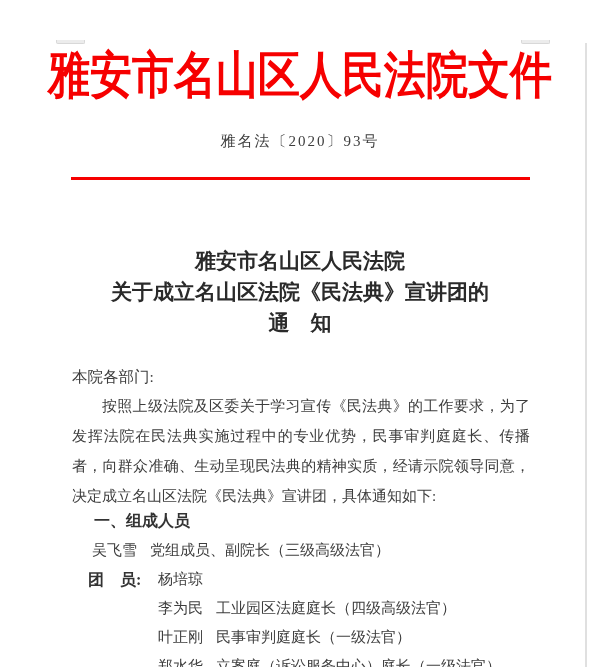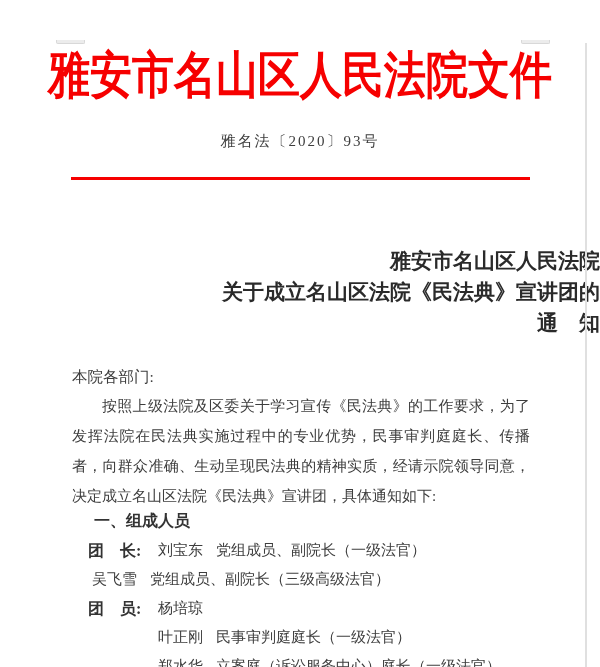--- a/index.html
+++ b/index.html
@@ -39,21 +39,21 @@
     color: var(--text_color, #3d3d3d);
   }
 
   .red-rule {
     position: absolute; top: 137px; left: 71px; width: 459px; height: 3px;
     background: var(--accent_red, #f60000);
   }
 
   .notice-title {
     position: absolute; top: 206px; left: 0; width: 600px;
-    text-align: right; font-size: 21px; font-weight: bold;
+    text-align: center; font-size: 21px; font-weight: bold;
     line-height: 31px; color: var(--title_color, #2a2a2a);
   }
 
   .salutation {
     position: absolute; top: 324px; left: 72px;
     font-size: 15.5px; line-height: 26px; text-align: right;
   }
 
   .paragraph {
     position: absolute; top: 351px; left: 72px; width: 458px;
@@ -115,31 +115,31 @@
   </div>
 
   <div class="salutation">本院各部门:</div>
 
   <div class="paragraph">按照上级法院及区委关于学习宣传《民法典》的工作要求，为了发挥法院在民法典实施过程中的专业优势，民事审判庭庭长、传播者，向群众准确、生动呈现民法典的精神实质，经请示院领导同意，决定成立名山区法院《民法典》宣讲团，具体通知如下:</div>
 
   <div class="section-heading">一、组成人员</div>
 
   <div class="members">
     <div class="member-row">
-      <span class="member-role">团　长:</span>
-      <span class="member-name">刘宝东</span>
-      <span class="member-title">党组成员、副院长（一级法官）</span>
-    </div>
-    <div class="member-row">
       <span class="member-name">吴飞雪</span>
       <span class="member-title">党组成员、副院长（三级高级法官）</span>
     </div>
     <div class="member-row">
       <span class="member-role">团　员:</span>
       <span class="member-name">杨培琼</span>
+    </div>
+    <div class="member-row">
+      <span class="member-role"></span>
+      <span class="member-name">李为民</span>
+      <span class="member-title">工业园区法庭庭长（四级高级法官）</span>
     </div>
     <div class="member-row">
       <span class="member-role"></span>
       <span class="member-name">叶正刚</span>
       <span class="member-title">民事审判庭庭长（一级法官）</span>
     </div>
     <div class="member-row">
       <span class="member-role"></span>
       <span class="member-name">郑水华</span>
       <span class="member-title">立案庭（诉讼服务中心）庭长（一级法官）</span>

